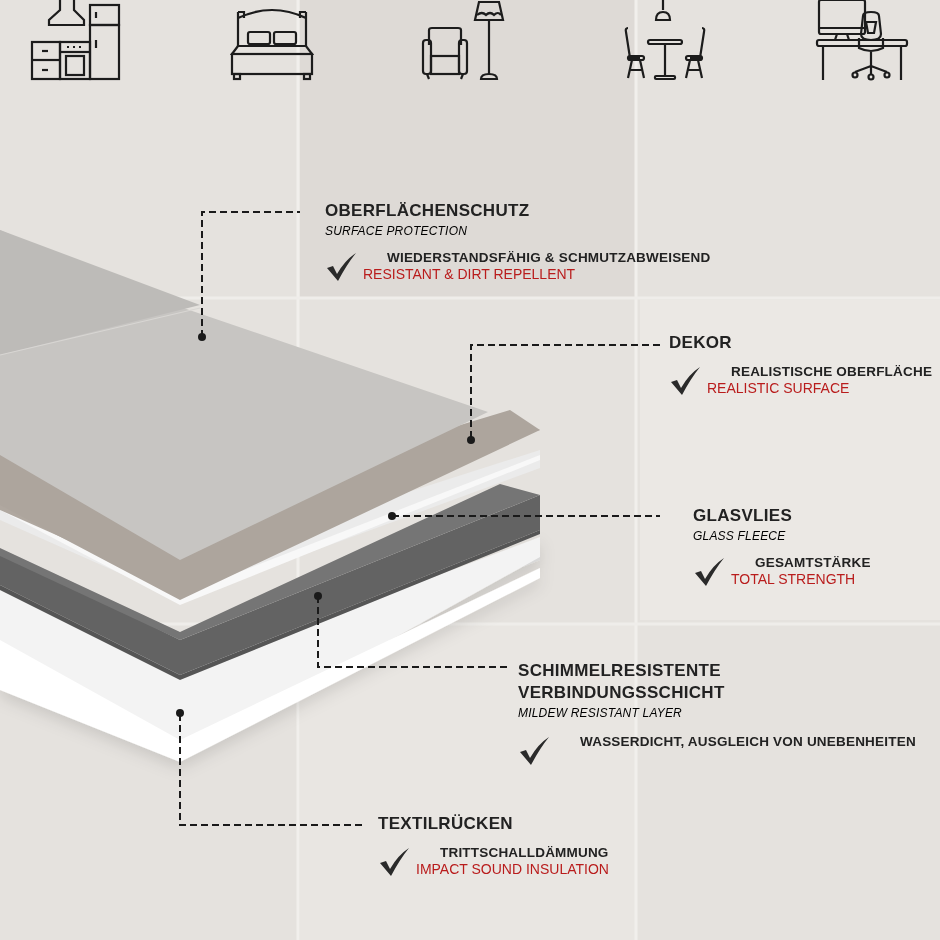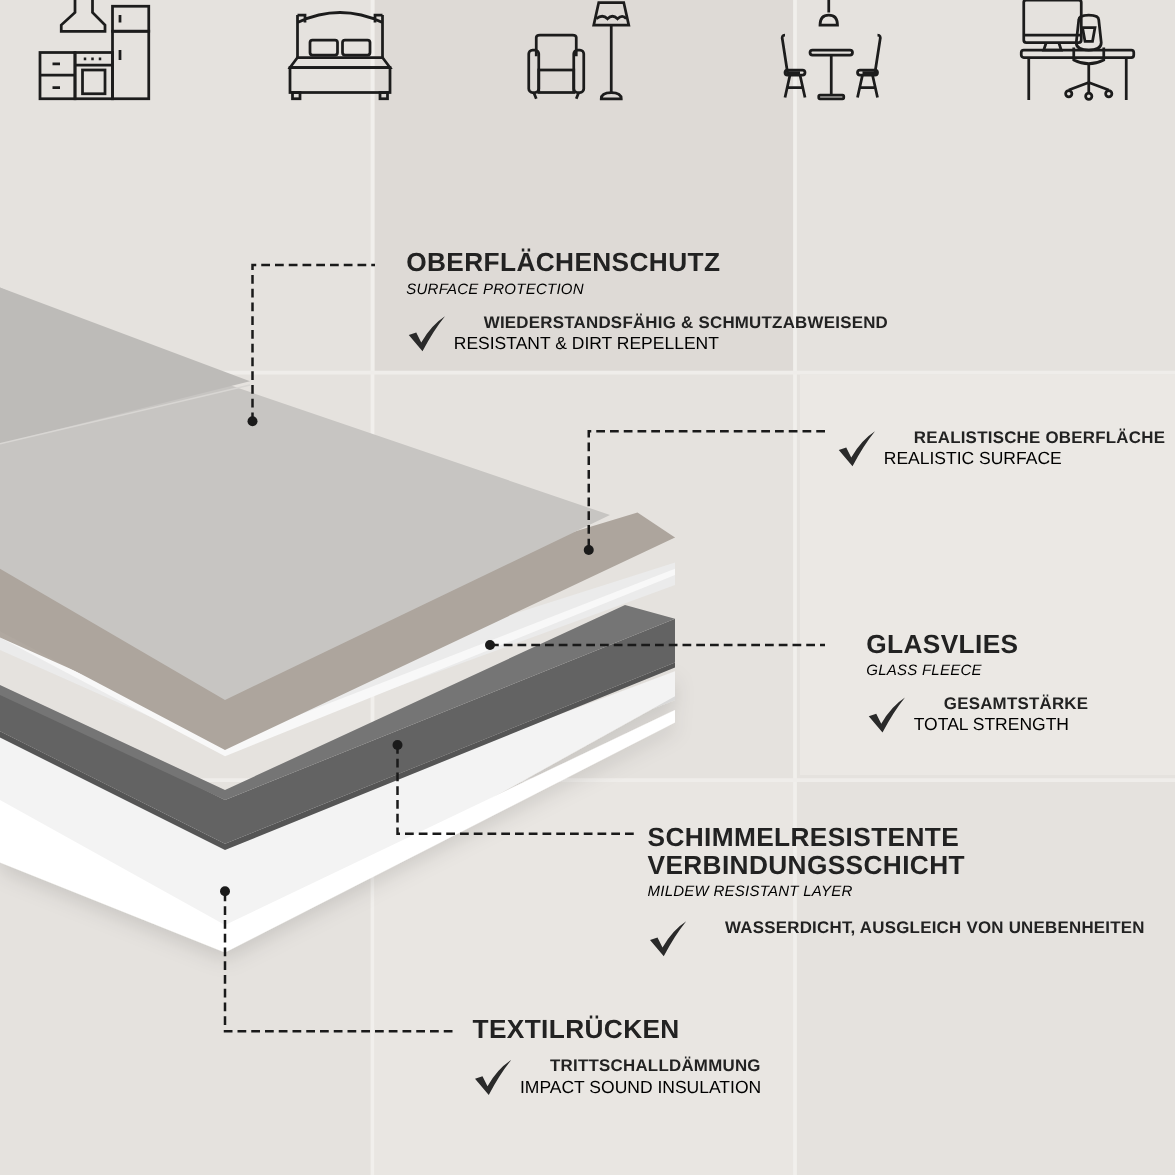--- a/index.html
+++ b/index.html
@@ -3,26 +3,26 @@
 <meta charset="utf-8">
 <style>
   html, body { margin:0; padding:0; }
   body { width:940px; height:940px; position:relative; overflow:hidden;
          background:#e6e3df; font-family:"Liberation Sans", sans-serif; color:#1f1f1f; }
   .bg { position:absolute; inset:0; }
   .icons { position:absolute; left:0; top:0; width:940px; height:90px; }
   .icon { position:absolute; top:0; }
   .diagram { position:absolute; left:0; top:0; width:940px; height:940px; }
   .label { position:absolute; }
-  .title { font-weight:bold; font-size:21px; letter-spacing:0.3px; line-height:22px; color:#222; white-space:nowrap; }
+  .title { font-weight:bold; font-size:17px; letter-spacing:0.3px; line-height:22px; color:#222; white-space:nowrap; }
   .subtitle { font-size:12px; line-height:18px; color:#000000; letter-spacing:0.2px; white-space:nowrap;font-style:italic; }
   .feature { position:relative; margin-top:10px; padding-left:38px; min-height:34px; }
   .check { position:absolute; left:0; top:2px; width:32px; height:30px; }
   .feat-de { font-weight:bold; font-size:13.5px; line-height:16px; color:#222; white-space:nowrap; letter-spacing:0.2px;margin-left:24px; }
-  .feat-en { font-size:14px; line-height:16px; color:#000000; white-space:nowrap; }
+  .feat-en { font-size:14px; line-height:16px; color:#b91c1c; white-space:nowrap; }
 </style>
 </head>
 <body>
 
 <svg class="bg" width="940" height="940" viewBox="0 0 940 940">
   <rect x="0" y="0" width="940" height="940" fill="#e5e2de"></rect>
   <rect x="300" y="0" width="335" height="298" fill="#dedad6"></rect>
   <rect x="640" y="300" width="300" height="320" fill="#ebe8e4"></rect>
   <rect x="300" y="625" width="335" height="315" fill="#e9e6e2"></rect>
   <line x1="298" y1="0" x2="298" y2="940" stroke="#f1efec" stroke-width="3"></line>
@@ -158,20 +158,21 @@
   <div class="feature">
     <svg class="check" viewBox="0 0 32 30">
         <path d="M2 16 L8 14 L12 22 Q20 8 31 1 Q22 12 13 29 Z" fill="#2a2a2a"></path>
       </svg>
     <div class="feat-de">WIEDERSTANDSFÄHIG &amp; SCHMUTZABWEISEND</div>
     <div class="feat-en">RESISTANT &amp; DIRT REPELLENT</div>
   </div>
 </div>
 
 <div class="label" style="left:669px; top:332px;">
+  <div class="title">DEKOR</div>
   <div class="feature">
     <svg class="check" viewBox="0 0 32 30">
         <path d="M2 16 L8 14 L12 22 Q20 8 31 1 Q22 12 13 29 Z" fill="#2a2a2a"></path>
       </svg>
     <div class="feat-de">REALISTISCHE OBERFLÄCHE</div>
     <div class="feat-en">REALISTIC SURFACE</div>
   </div>
 </div>
 
 <div class="label" style="left:693px; top:505px;">

